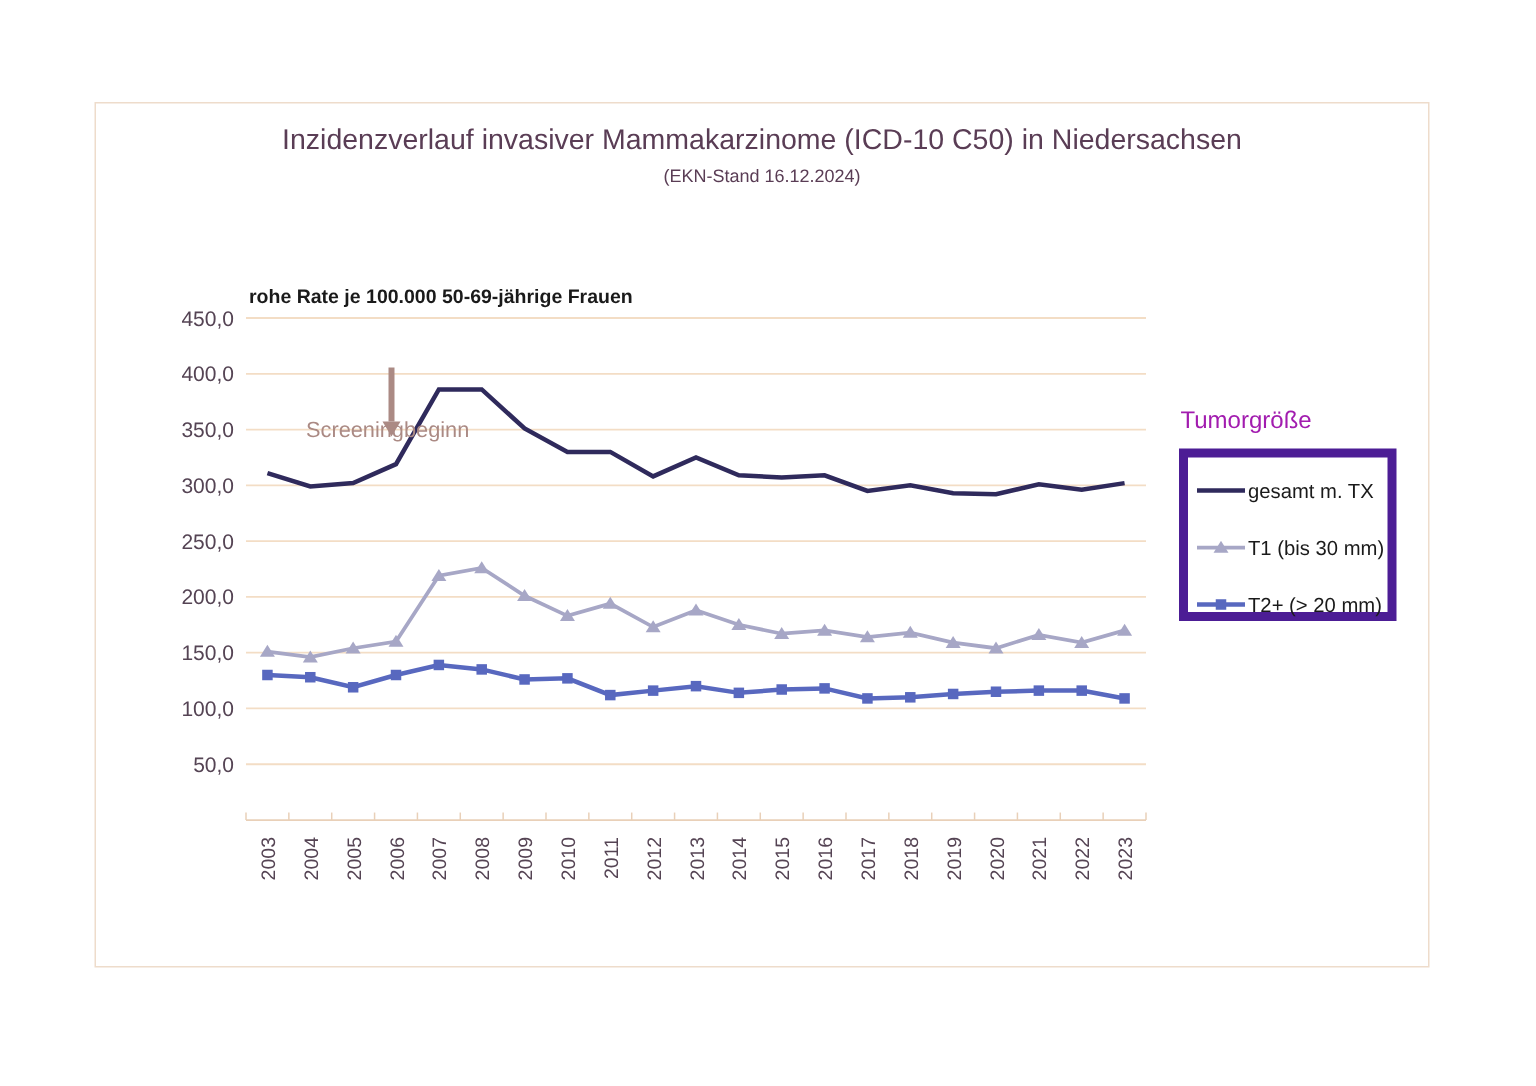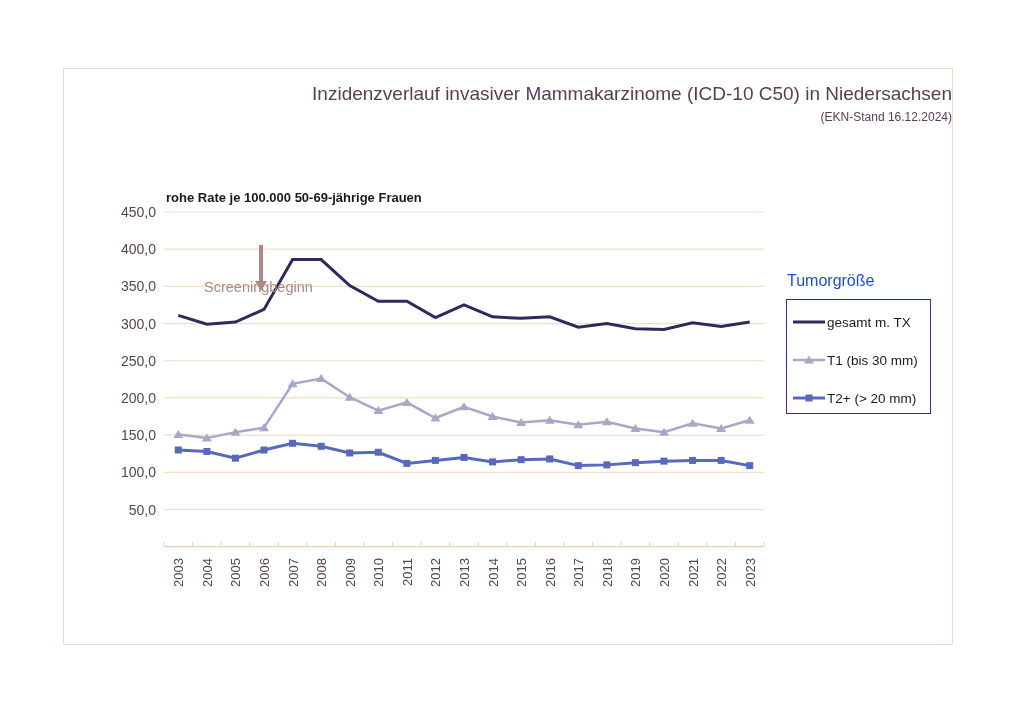--- a/index.html
+++ b/index.html
@@ -1,28 +1,28 @@
 <!DOCTYPE html>
 <html><head>
 <meta charset="utf-8">
 <style>
   html,body{margin:0;padding:0;width:1024px;height:724px;background:#ffffff;
     font-family:"Liberation Sans",sans-serif;overflow:hidden;position:relative}
   #figure{position:absolute;left:63px;top:68px;width:890px;height:577px;
     border:1px solid #eedccb;background:#fff;box-sizing:border-box}
   #plot{position:absolute;left:0;top:0}
-  #figure-titles{position:absolute;left:0;top:11px;width:100%;text-align:right}
+  #figure-titles{position:absolute;left:0;top:11px;width:100%;text-align:center}
   .title-line{font-size:19px;line-height:28px}
   .subtitle{font-size:12px;line-height:19px}
   #rate-note{position:absolute;left:102px;top:121px;font-size:13px;font-weight:600;color:#1a1a1a}
   #screening-label{position:absolute;left:140px;top:162px;width:130px;font-size:14.5px}
   #xlabel{position:absolute;left:100px;top:537px;width:600px;text-align:center;font-size:13.5px}
   #legend{position:absolute;left:722px;top:203px;width:150px}
-  #legend-title{font-size:16px;color:#1d4ed8;margin:0 0 9px 1px}
-  #legend-box{border:1px solid #4c1d95;background:#fff;width:145px;height:115px;
+  #legend-title{font-size:16px;color:#a21caf;margin:0 0 9px 1px}
+  #legend-box{border:6px solid #4c1d95;background:#fff;width:145px;height:115px;
     box-sizing:border-box;padding:3px 0 0 6px}
   .legend-item{display:flex;align-items:center;height:38px}
   .legend-sample{flex:0 0 34px}
   .legend-label{font-size:13.5px;color:#1a1a1a;white-space:nowrap}
 </style>
 </head>
 <body>
 
 <div id="figure">
 

